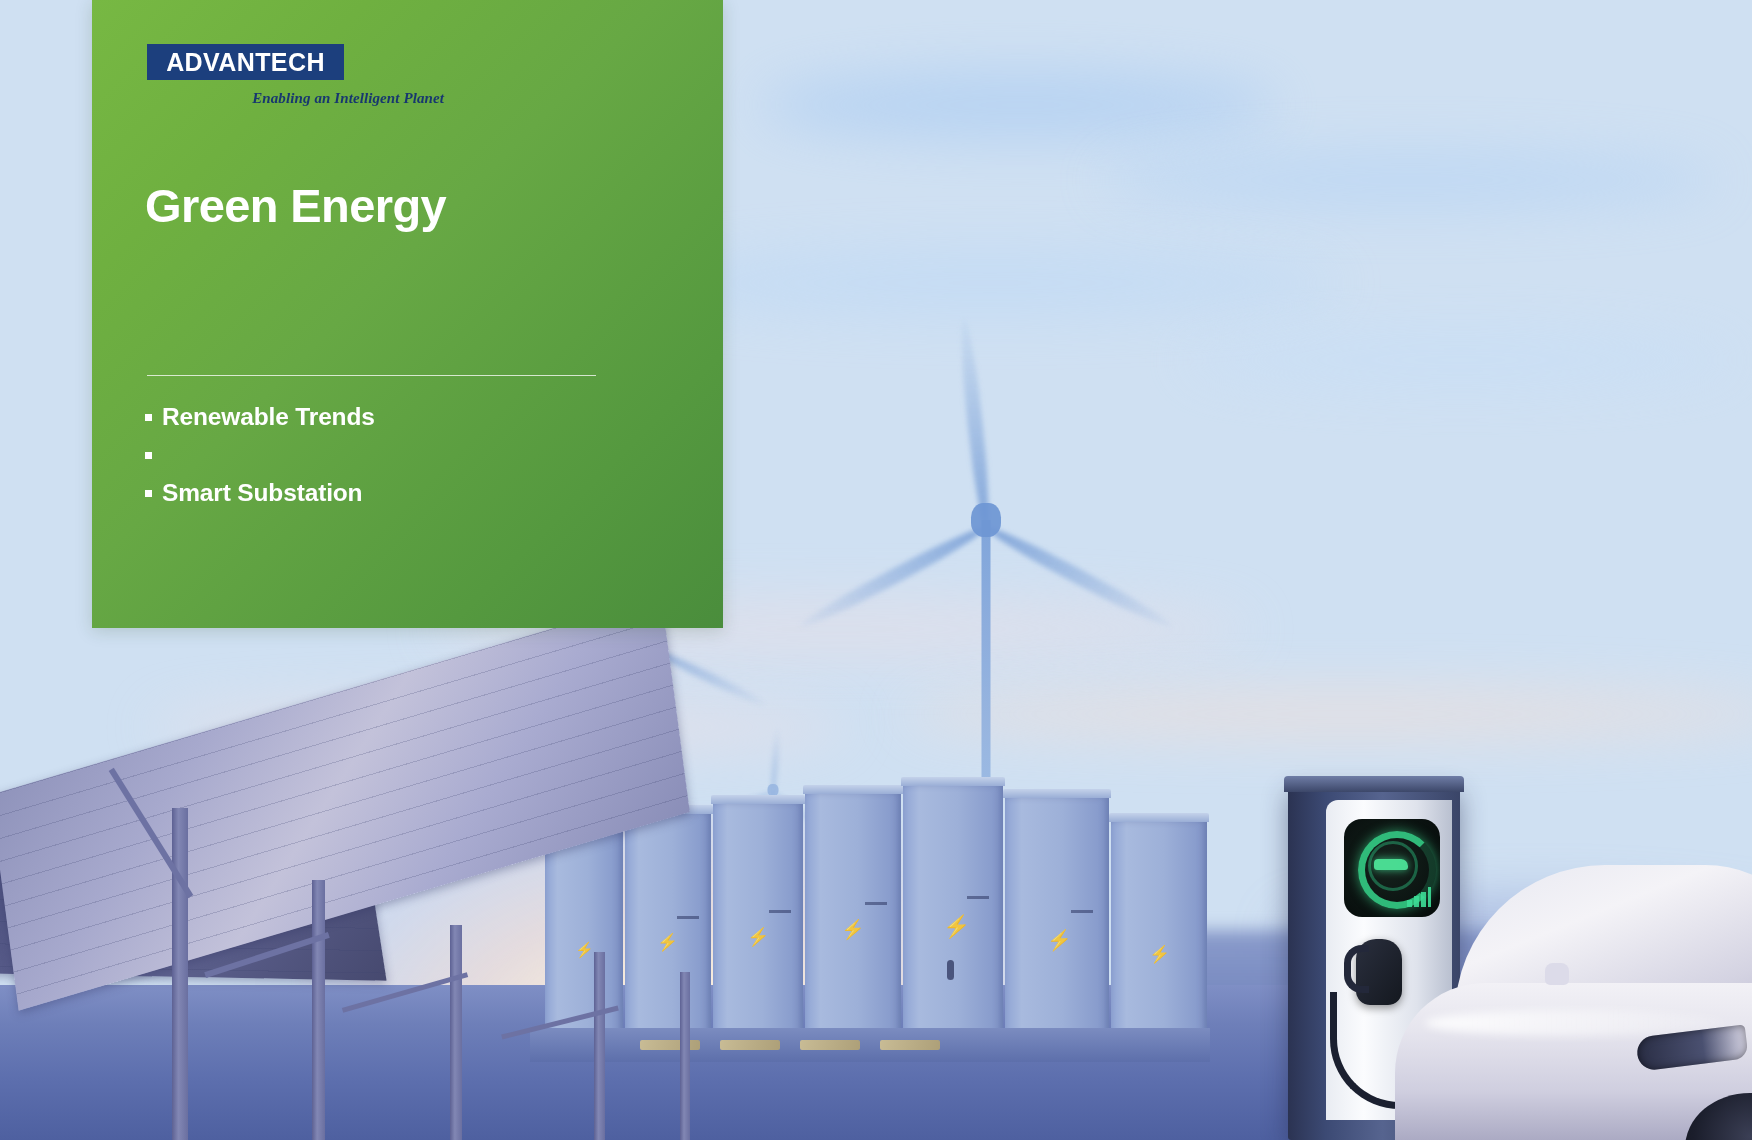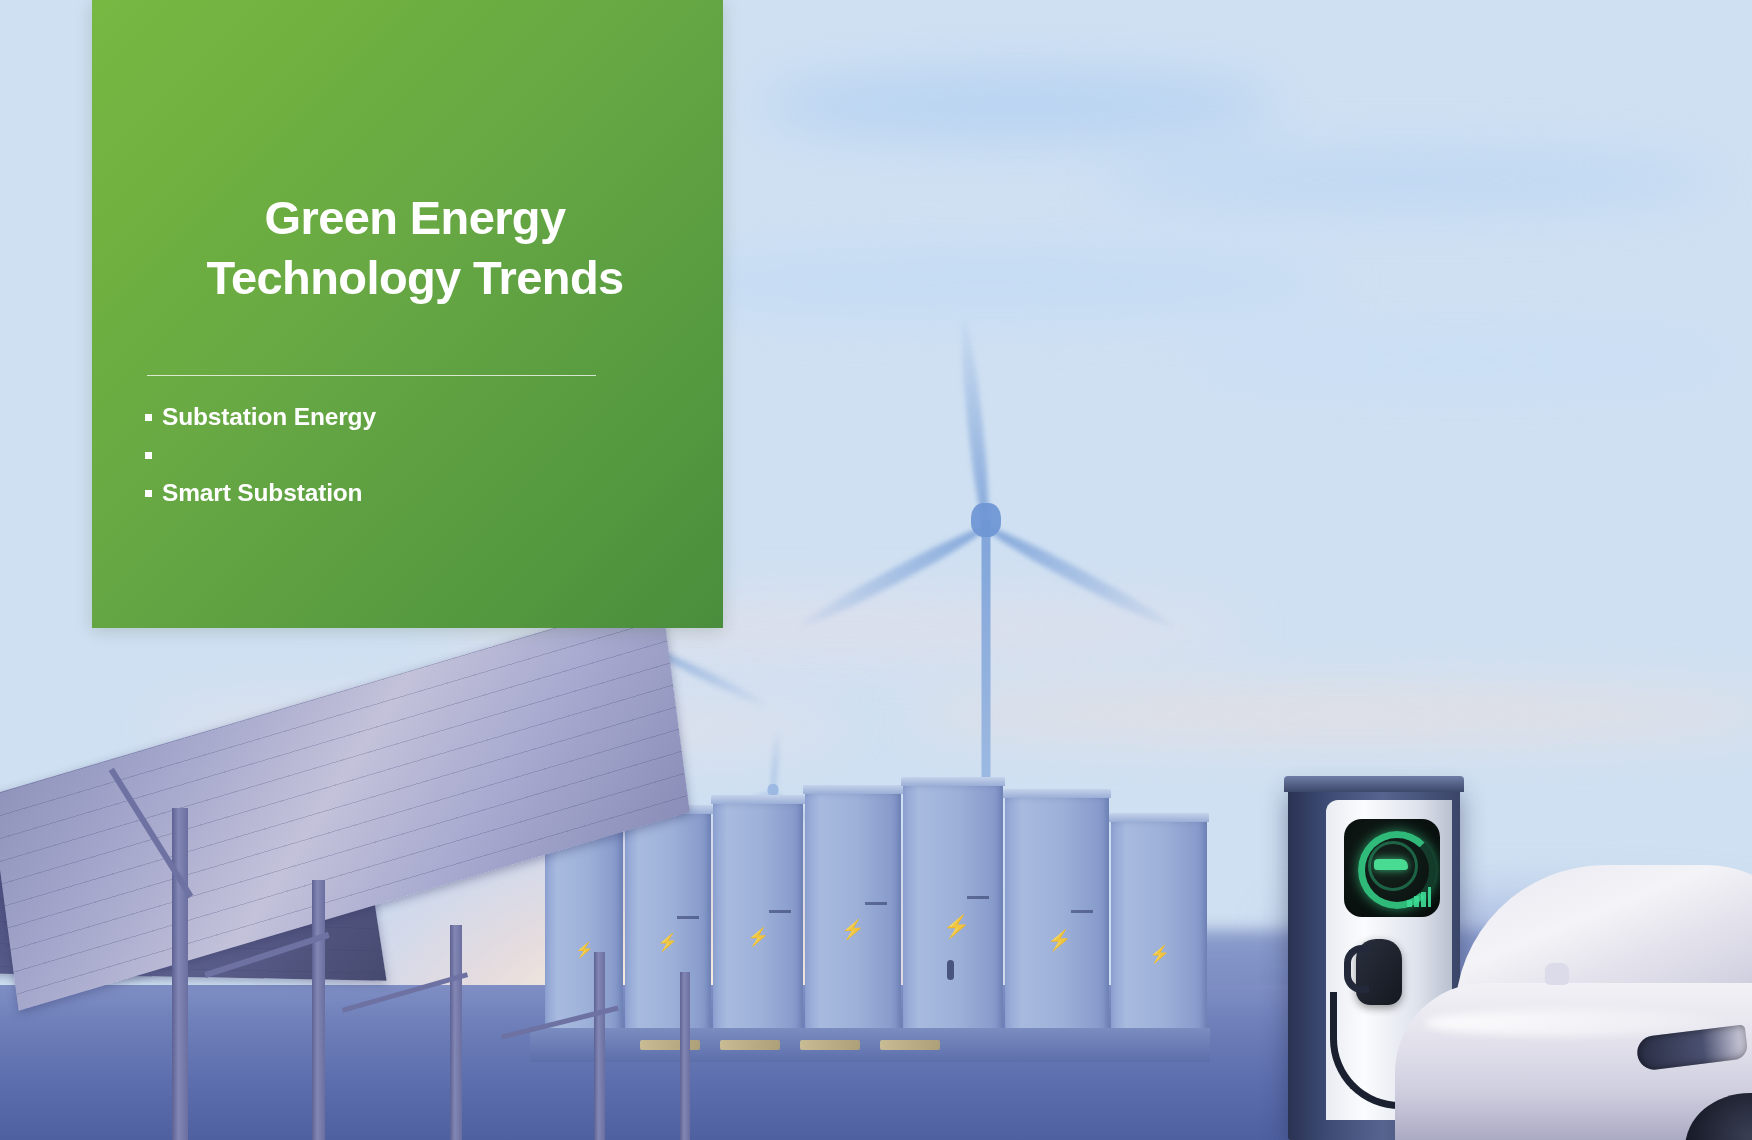--- a/index.html
+++ b/index.html
@@ -385,28 +385,27 @@
     white-space: nowrap;
   }
 
   .title-block {
     position: absolute;
     left: 53px;
     top: 176px;
     width: 540px;
   }
   .doc-title {
-    margin: 12px;
+    margin: 0;
     color: #ffffff;
     font-family: "Liberation Sans", sans-serif;
     font-weight: bold;
     font-size: 47px;
     line-height: 1.28;
     letter-spacing: -0.6px;
-    text-align: center;
   }
   .doc-title .ln { display: block; white-space: nowrap; }
 
   .divider {
     position: absolute;
     left: 55px;
     top: 375px;
     width: 449px;
     height: 1px;
     background: rgba(255,255,255,.75);
@@ -577,34 +576,39 @@
       <div class="hood"></div>
       <div class="sheen"></div>
       <div class="mirror"></div>
       <div class="lamp"></div>
       <div class="wheel"></div>
     </div>
   </div>
 
   <div class="green-panel">
 
+    <div class="logo-block">
+      <div class="logo-mark">
+        <span class="wordmark">ADVANTECH</span>
+      </div>
+      <div class="logo-tagline">Enabling an Intelligent Planet</div>
+    </div>
 
     <div class="title-block">
       <h1 class="doc-title">
         <span class="ln">Green Energy</span>
-        <span class="ln">Technology Trends</span>
       </h1>
     </div>
 
     <div class="divider"></div>
 
     <ul class="topic-list">
       <li class="topic-item">
         <span class="topic-bullet"></span>
-        <span>Substation Energy</span>
+        <span>Renewable Trends</span>
       </li>
       <li class="topic-item">
         <span class="topic-bullet"></span>
       </li>
       <li class="topic-item">
         <span class="topic-bullet"></span>
         <span>Smart Substation</span>
       </li>
     </ul>
 

